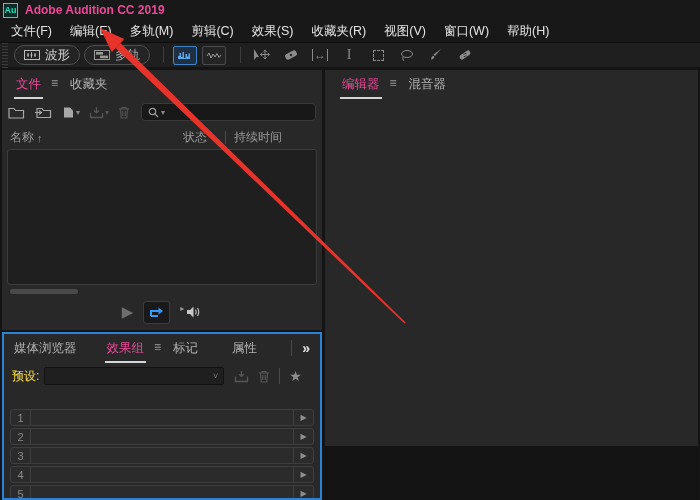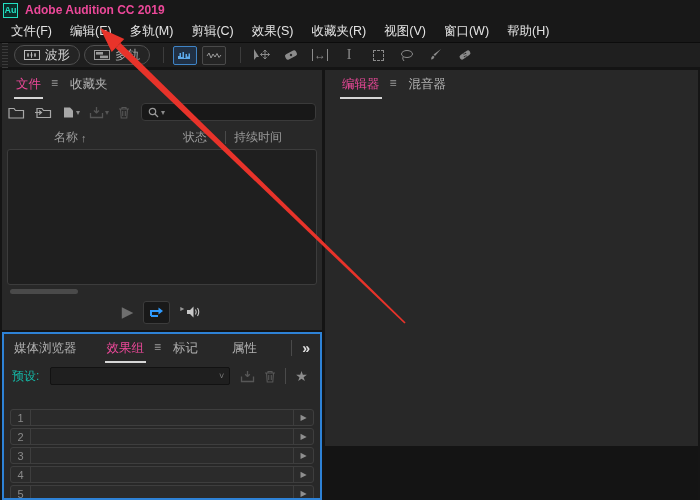--- a/index.html
+++ b/index.html
@@ -47,21 +47,21 @@
   
   .files-panel { left:2px; top:70px; width:320px; height:260px; }
   .files-icons { height:30px; display:flex; align-items:center; padding:0 6px; }
   .ficon { margin-right:9px; display:flex; align-items:center; }
   .ficon.dim svg * { stroke:#555; }
   .fdrop { color:#8a8a8a; font-size:8px; margin-left:1px; }
   .ficon.dim .fdrop { color:#555; }
   .searchbox { flex:1; height:18px; margin-left:2px; background:#181818; border:1px solid #3a3a3a; border-radius:4px; display:flex; align-items:center; padding:0 6px; }
   .searchbox .fdrop { margin-left:2px; }
   .filehead { height:21px; display:flex; align-items:center; font-size:12px; color:#9b9b9b; padding-left:8px; }
-  .filehead .name { flex:1; display:flex; align-items:center; gap:3px;margin-left:44px; }
+  .filehead .name { flex:1; display:flex; align-items:center; gap:3px; }
   .filehead .status { width:42px; }
   .filehead .hsep { width:1px; height:13px; background:#4a4a4a; margin-right:8px; }
   .filehead .dur { width:88px; }
   .filelist { margin:1px 5px 0 5px; height:136px; background:#1f1f1f; border:1px solid #3c3c3c; border-radius:3px; }
   .hscroll { height:9px; margin:2px 6px 0 6px; position:relative; }
   .hthumb { position:absolute; left:2px; top:2px; width:68px; height:5px; background:#4a4a4a; border-radius:3px; }
   .transport { height:32px; display:flex; align-items:center; justify-content:center; gap:10px; }
   .play-glyph { color:#6e6e6e; font-size:15px; }
   .loop-btn { width:27px; height:23px; background:#191919; border:1px solid #3c3c3c; border-radius:3px; display:flex; align-items:center; justify-content:center; }
   .spk-wrap { display:flex; align-items:center; gap:1px; }
@@ -69,21 +69,21 @@
 
   
   .fx-panel { left:2px; top:332px; width:320px; height:168px; border:2px solid #2e82d6; }
   .fx-tabs { padding-left:8px; }
   .fx-tabs .t-media { margin-right:26px; }
   .fx-tabs .t-fx { }
   .fx-tabs .t-mark { margin-right:30px; }
   .fx-tabs .t-prop { margin-right:10px; }
   .fx-more { color:#e0e0e0; font-size:14px; font-weight:bold; margin:0 10px 0 10px; }
   .preset-row { height:30px; display:flex; align-items:center; padding:0 8px; }
-  .preset-lbl { color:#14b8a6; font-size:12px; margin-right:11px; white-space:nowrap; }
+  .preset-lbl { color:#fde047; font-size:12px; margin-right:5px; white-space:nowrap; }
   .preset-dd { width:180px; height:18px; background:#1f1f1f; border:1px solid #121212; border-radius:2px; display:flex; align-items:center; justify-content:flex-end; padding:0 5px; }
   .dd-chev { color:#7c7c7c; font-size:9px; }
   .preset-icons { display:flex; align-items:center; gap:9px; margin-left:10px; }
   .star { color:#8d8d8d; font-size:14px; }
   .slots { margin:18px 6px 0 6px; }
   .slot-row { height:17px; display:flex; align-items:stretch; background:#2b2b2b; border:1px solid #3e3e3e; border-radius:3px; margin-bottom:2px; }
   .slot-num { width:20px; display:flex; align-items:center; justify-content:center; color:#8a8a8a; font-size:11px; border-right:1px solid #3e3e3e; }
   .slot-body { flex:1; }
   .slot-arrow { width:20px; display:flex; align-items:center; justify-content:center; color:#8f8f8f; font-size:8px; border-left:1px solid #3e3e3e; }
 

